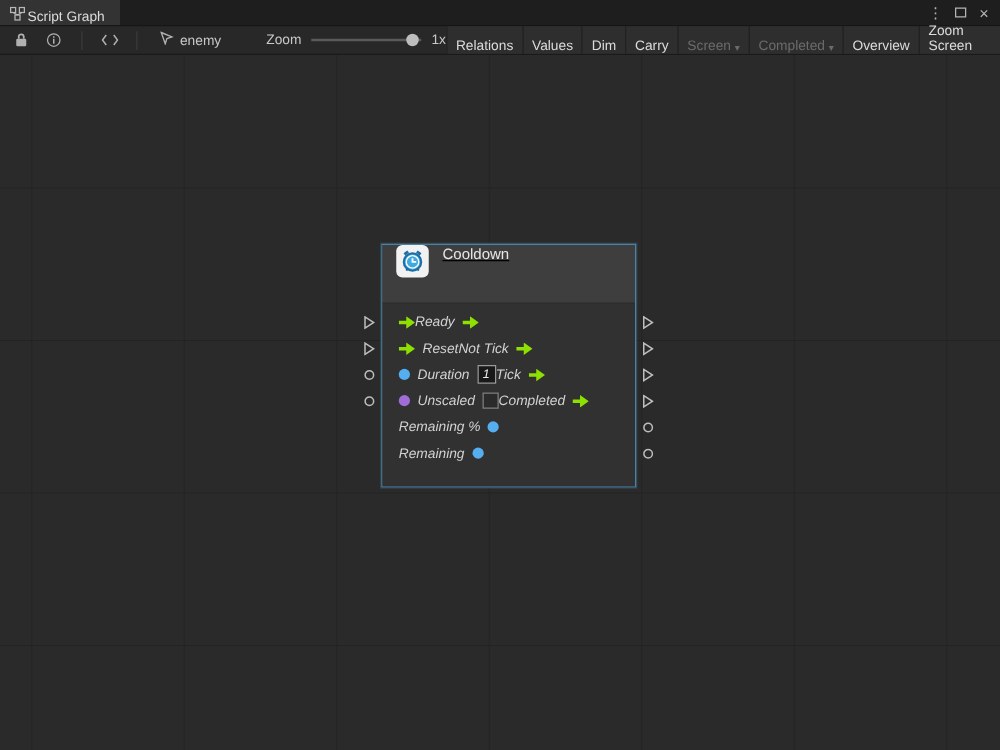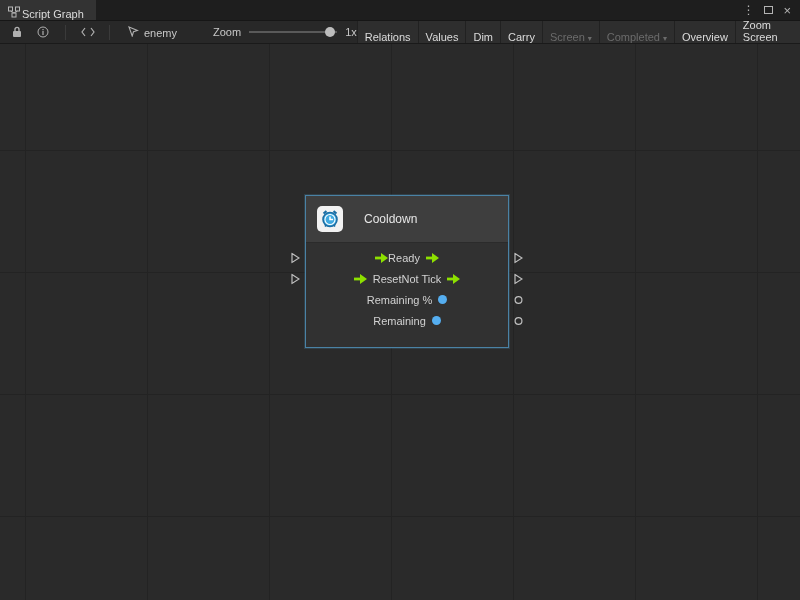--- a/index.html
+++ b/index.html
@@ -40,28 +40,28 @@
   .canvas { flex:1; position:relative; background-color:#2a2a2a;
     background-image:
       linear-gradient(#232323 1px, transparent 1px),
       linear-gradient(90deg, #232323 1px, transparent 1px);
     background-size:122px 122px;
     background-position:25px 106px; }
 
   
   .node { position:absolute; left:305px; top:151px; width:204px;
           border:1px solid #4a82a5; box-shadow:0 0 0 1px rgba(74,130,165,.25); }
-  .node-header { background:#3e3e3e; height:47px; display:flex; align-items:center;
-                 gap:21px; padding:0 11px; border-bottom:1px solid #2b2b2b; }
+  .node-header { background:#3e3e3e; height:47px; display:flex; align-items:flex-start;
+                 gap:11px; padding:0 11px; border-bottom:1px solid #2b2b2b;text-decoration:underline; }
   .node-icon { width:26px; height:26px; background:#f2f2f2; border-radius:5px;
                display:flex; align-items:center; justify-content:center; }
   .node-title { font-size:12px; color:#e6e6e6; }
   .node-body { background:#313131; padding:4px 0 16px; }
   .port-row { position:relative; height:21px; display:flex; align-items:center;
-              justify-content:center; padding:0 25px; }
+              justify-content:flex-start; padding:0 13px;font-style:italic; }
   .pside { display:flex; align-items:center; gap:6px; }
   .plabel { font-size:11px; color:#d2d2d2; white-space:nowrap; }
   .dot { width:9px; height:9px; border-radius:50%; display:inline-block; }
   .pfield { min-width:15px; height:15px; background:#191919; border:1px solid #9a9a9a;
             color:#ececec; font-size:10px; display:inline-flex; align-items:center;
             justify-content:center; padding:0 3px; }
   .pcheck { width:13px; height:13px; background:#2b2b2b; border:1px solid #808080;
             display:inline-block; }
   .ext { position:absolute; top:50%; transform:translateY(-50%); display:flex; }
   .ext.left { left:-15px; }
@@ -230,25 +230,77 @@
               <span class="plabel">Not Tick</span>
               <span>
                 <svg class="flowicon" width="13" height="10" viewBox="0 0 13 10">
                   <rect x="0" y="3.6" width="7" height="2.8" fill="#8de000"></rect>
                   <path d="M6 0 L13 5 L6 10 Z" fill="#8de000"></path>
                 </svg>
               </span>
             </div>
           </div>
           <div class="port-row">
-            <span class="ext right">
+            <span class="ext left">
               <svg width="9" height="9" viewBox="0 0 9 9">
                 <circle cx="4.5" cy="4.5" r="3.4" fill="none" stroke="#bdbdbd" stroke-width="1.2"></circle>
               </svg>
             </span>
+            <span class="ext right">
+              <svg width="9" height="11" viewBox="0 0 9 11">
+                <path d="M1 1 L8 5.5 L1 10 Z" fill="none" stroke="#bdbdbd" stroke-width="1.2"></path>
+              </svg>
+            </span>
+            <div class="pside">
+              <span class="dot" style="background: rgb(85, 174, 240);"></span>
+              <span class="plabel">Duration</span>
+              <span class="pfield">1</span>
+            </div>
+            <div class="pside">
+              <span class="plabel">Tick</span>
+              <span>
+                <svg class="flowicon" width="13" height="10" viewBox="0 0 13 10">
+                  <rect x="0" y="3.6" width="7" height="2.8" fill="#8de000"></rect>
+                  <path d="M6 0 L13 5 L6 10 Z" fill="#8de000"></path>
+                </svg>
+              </span>
+            </div>
+          </div>
+          <div class="port-row">
+            <span class="ext left">
+              <svg width="9" height="9" viewBox="0 0 9 9">
+                <circle cx="4.5" cy="4.5" r="3.4" fill="none" stroke="#bdbdbd" stroke-width="1.2"></circle>
+              </svg>
+            </span>
+            <span class="ext right">
+              <svg width="9" height="11" viewBox="0 0 9 11">
+                <path d="M1 1 L8 5.5 L1 10 Z" fill="none" stroke="#bdbdbd" stroke-width="1.2"></path>
+              </svg>
+            </span>
+            <div class="pside">
+              <span class="dot" style="background: rgb(160, 108, 213);"></span>
+              <span class="plabel">Unscaled</span>
+              <span class="pcheck"></span>
+            </div>
+            <div class="pside">
+              <span class="plabel">Completed</span>
+              <span>
+                <svg class="flowicon" width="13" height="10" viewBox="0 0 13 10">
+                  <rect x="0" y="3.6" width="7" height="2.8" fill="#8de000"></rect>
+                  <path d="M6 0 L13 5 L6 10 Z" fill="#8de000"></path>
+                </svg>
+              </span>
+            </div>
+          </div>
+          <div class="port-row">
+            <span class="ext right">
+              <svg width="9" height="9" viewBox="0 0 9 9">
+                <circle cx="4.5" cy="4.5" r="3.4" fill="none" stroke="#bdbdbd" stroke-width="1.2"></circle>
+              </svg>
+            </span>
             <div class="pside"></div>
             <div class="pside">
               <span class="plabel">Remaining %</span>
               <span class="dot" style="background: rgb(85, 174, 240);"></span>
             </div>
           </div>
           <div class="port-row">
             <span class="ext right">
               <svg width="9" height="9" viewBox="0 0 9 9">
                 <circle cx="4.5" cy="4.5" r="3.4" fill="none" stroke="#bdbdbd" stroke-width="1.2"></circle>

